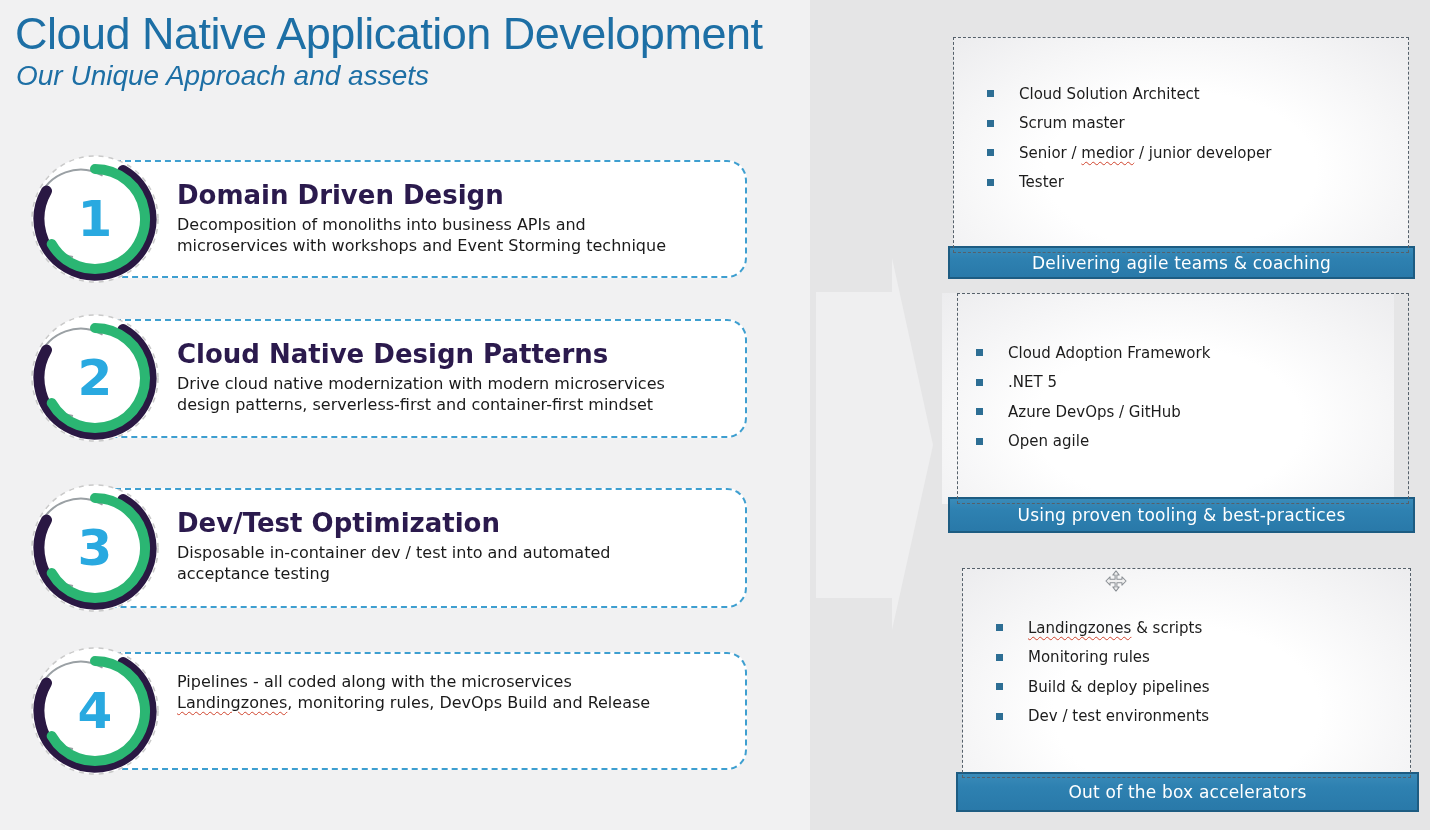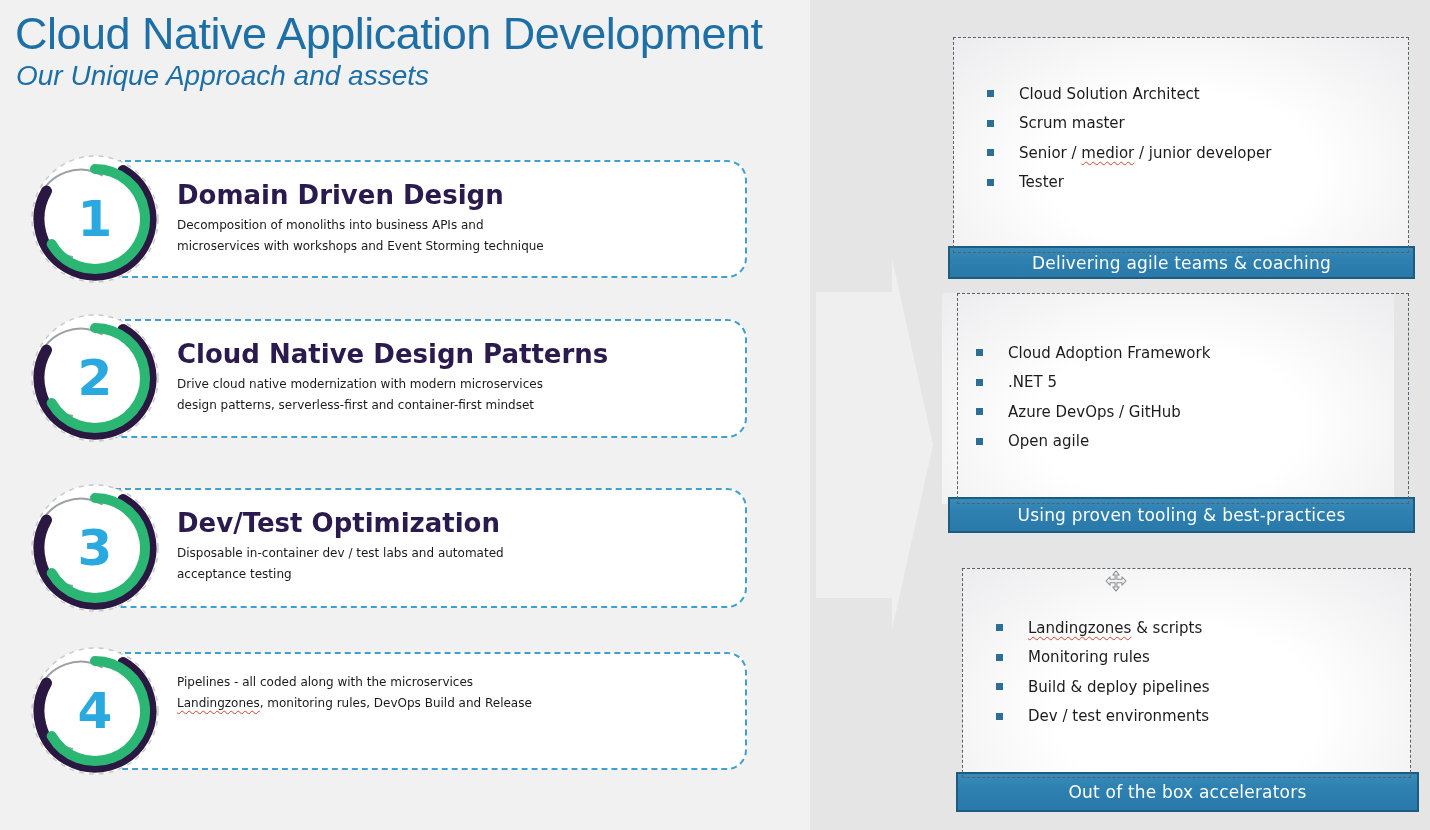--- a/index.html
+++ b/index.html
@@ -30,21 +30,21 @@
     padding:18px 16px 0 90px; z-index:2;
   }
   .card.c1 { top:160px; }
   .card.c2 { top:319px; height:119px; }
   .card.c3 { top:488px; height:120px; }
   .card.c4 { top:652px; }
   .card-title {
     font-size:26px; font-weight:bold; color:#2b1a4d;
     letter-spacing:0px; margin-bottom:5px; white-space:nowrap;
   }
-  .card-desc { font-size:12px; line-height:20.5px; color:#1a1a1a; }
+  .card-desc { font-size:16px; line-height:20.5px; color:#1a1a1a; }
   .card-desc div { white-space:nowrap; }
 
   
   .badge { position:absolute; left:30px; width:130px; height:130px; z-index:3; }
   .badge.b1 { top:154px; }
   .badge.b2 { top:313px; }
   .badge.b3 { top:483px; }
   .badge.b4 { top:646px; }
   .badge svg { position:absolute; left:0; top:0; }
   .badge .num {
@@ -122,21 +122,21 @@
   <div class="card c2">
     <div class="card-title">Cloud Native Design Patterns</div>
     <div class="card-desc">
       <div>Drive cloud native modernization with modern microservices</div>
       <div>design patterns, serverless-first and container-first mindset</div>
     </div>
   </div>
   <div class="card c3">
     <div class="card-title">Dev/Test Optimization</div>
     <div class="card-desc">
-      <div>Disposable in-container dev / test labs and automated</div>
+      <div>Disposable in-container dev / test into and automated</div>
       <div>acceptance testing</div>
     </div>
   </div>
   <div class="card c4">
     <div class="card-desc">
       <div>Pipelines - all coded along with the microservices</div>
       <div><span class="squiggle">Landingzones</span>, monitoring rules, DevOps Build and Release</div>
     </div>
   </div>
 

